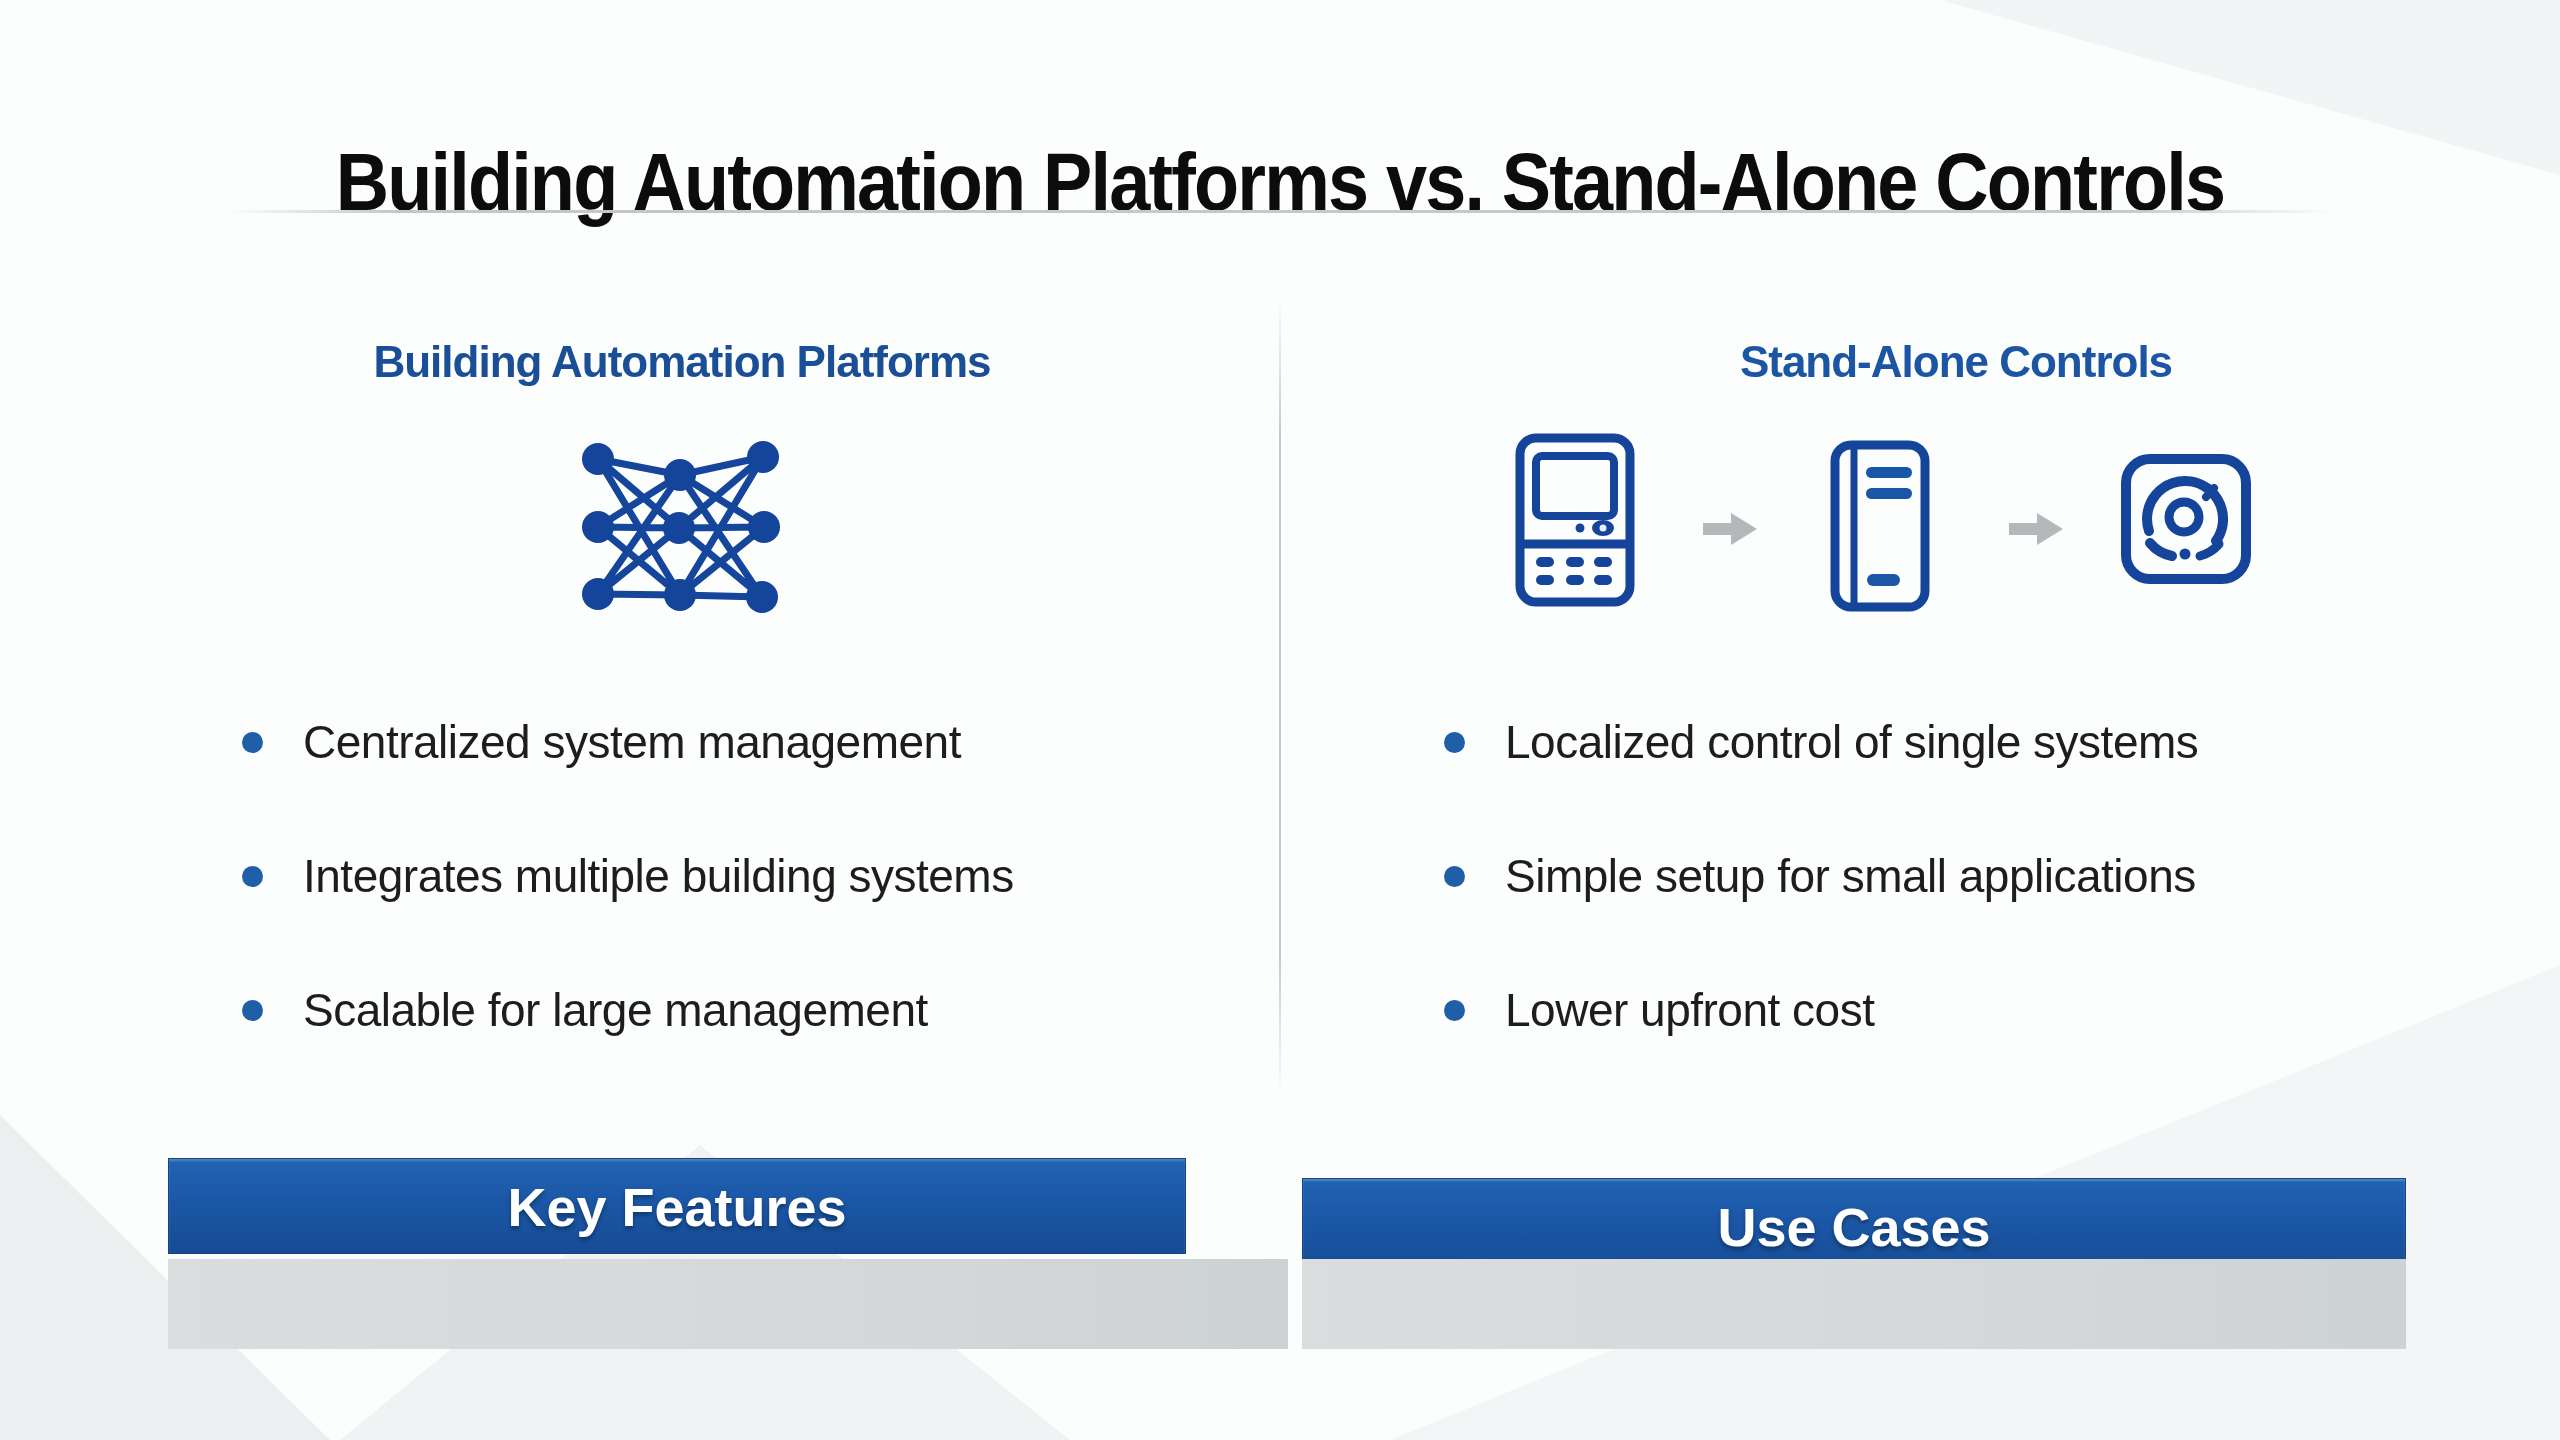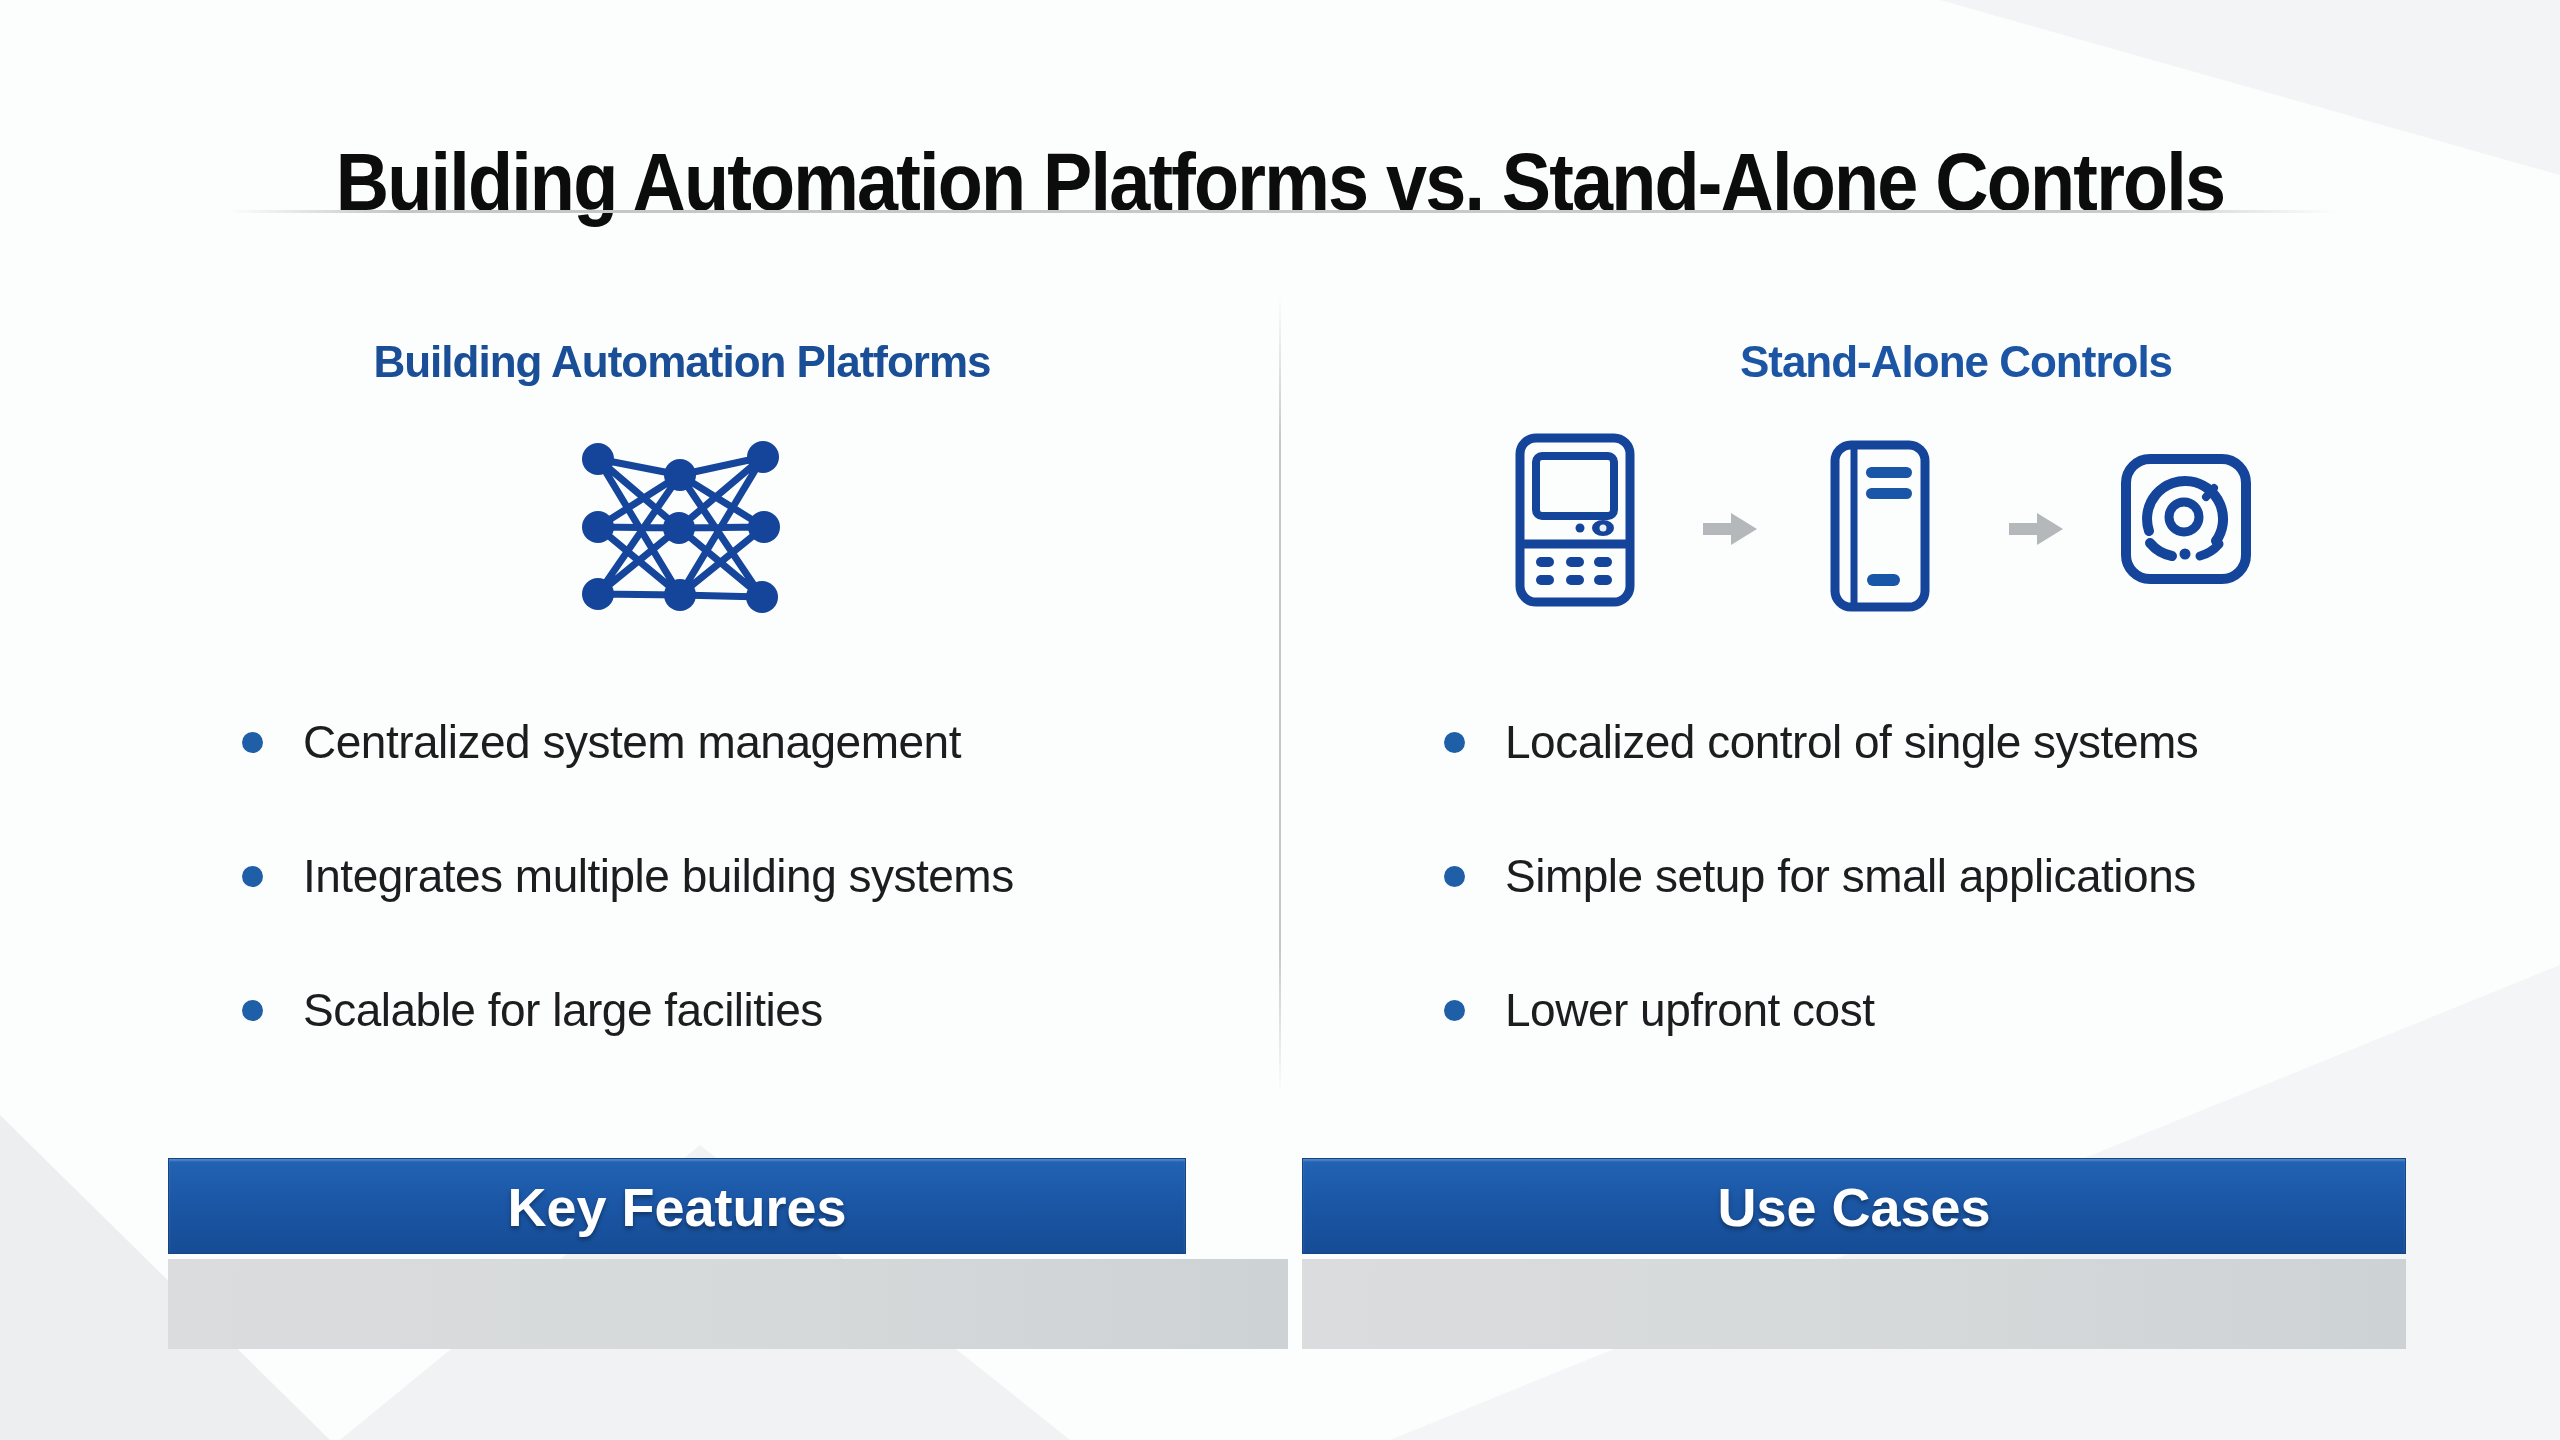--- a/index.html
+++ b/index.html
@@ -58,21 +58,21 @@
 
   .th-bar{
     position:absolute;top:1158px;height:96px;line-height:96px;text-align:center;
     background:linear-gradient(180deg,#2263b4 0%,#1b57a6 45%,#164c95 100%);
     border:1px solid #144485;box-sizing:border-box;
     color:#ffffff;font-size:54px;font-weight:bold;
     text-shadow:0 3px 4px rgba(0,0,0,.35);
     box-shadow:inset 0 2px 2px rgba(255,255,255,.22);
   }
   .th-bar.left{left:168px;width:1018px;}
-  .th-bar.right{left:1302px;width:1104px;}
+  .th-bar.right{left:1302px;width:1104px;margin-top:20px;}
   .t-row{
     position:absolute;top:1259px;height:90px;
     background:linear-gradient(90deg,#dadcdd 0%,#d6d9da 55%,#cdd2d5 100%);
   }
   .t-row.left{left:168px;width:1120px;}
   .t-row.right{left:1302px;width:1104px;}
 </style>
 </head>
 <body>
 
@@ -154,21 +154,21 @@
     <path d="M80 103 A 38 38 0 0 0 99 91" stroke-width="9"></path>
     <line x1="86" y1="44" x2="94" y2="35" stroke-width="8"></line>
   </g>
   <circle cx="64" cy="64" r="15" fill="none" stroke="#14459b" stroke-width="9"></circle>
   <circle cx="65" cy="101" r="5.5" fill="#14459b"></circle>
 </svg>
 
 <ul class="bullets left">
   <li><span class="dot"></span><span>Centralized system management</span></li>
   <li><span class="dot"></span><span>Integrates multiple building systems</span></li>
-  <li><span class="dot"></span><span>Scalable for large facilities</span></li>
+  <li><span class="dot"></span><span>Scalable for large management</span></li>
 </ul>
 
 <ul class="bullets right">
   <li><span class="dot"></span><span>Localized control of single systems</span></li>
   <li><span class="dot"></span><span>Simple setup for small applications</span></li>
   <li><span class="dot"></span><span>Lower upfront cost</span></li>
 </ul>
 
 <div class="th-bar left">Key Features</div>
 <div class="th-bar right">Use Cases</div>

